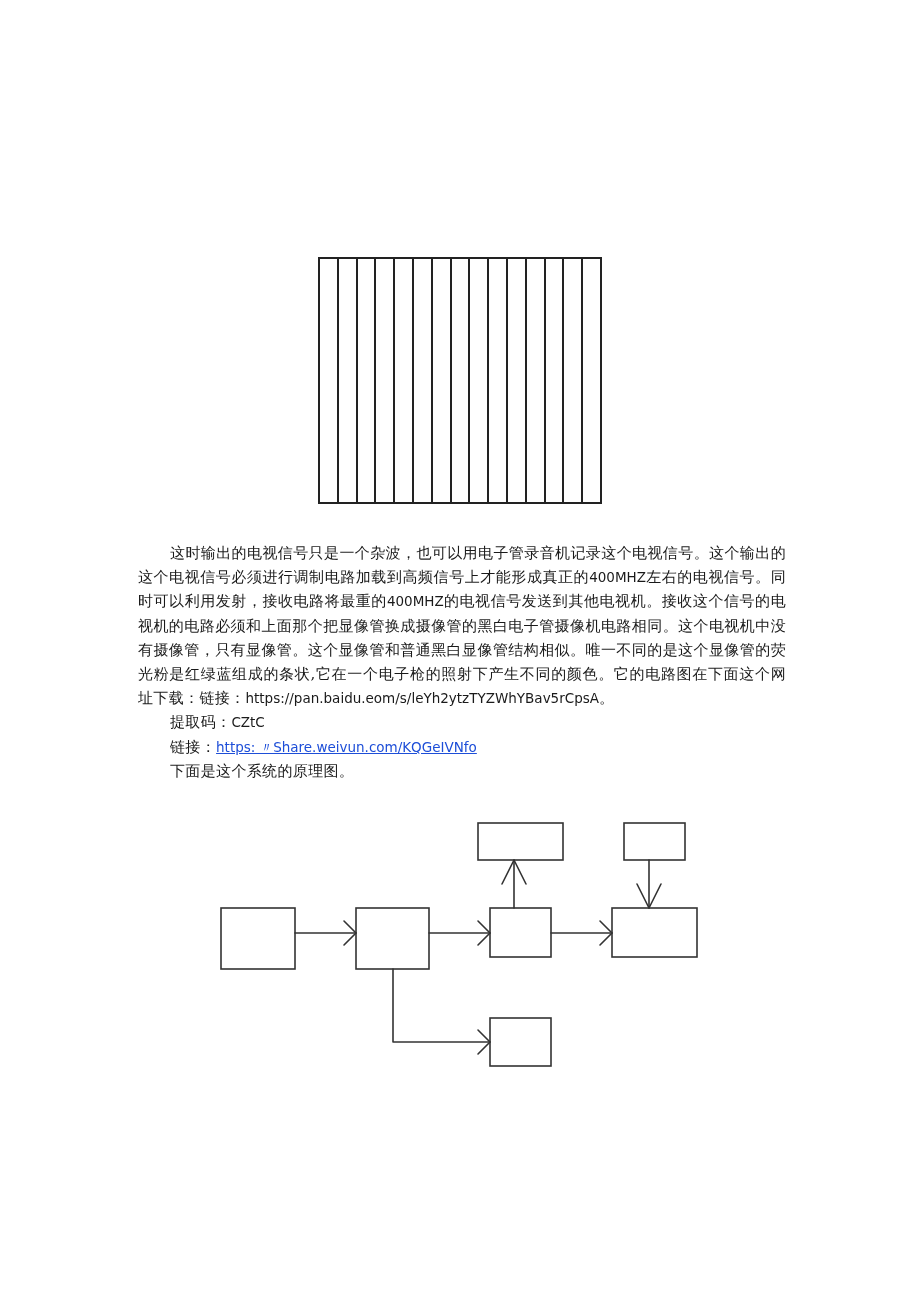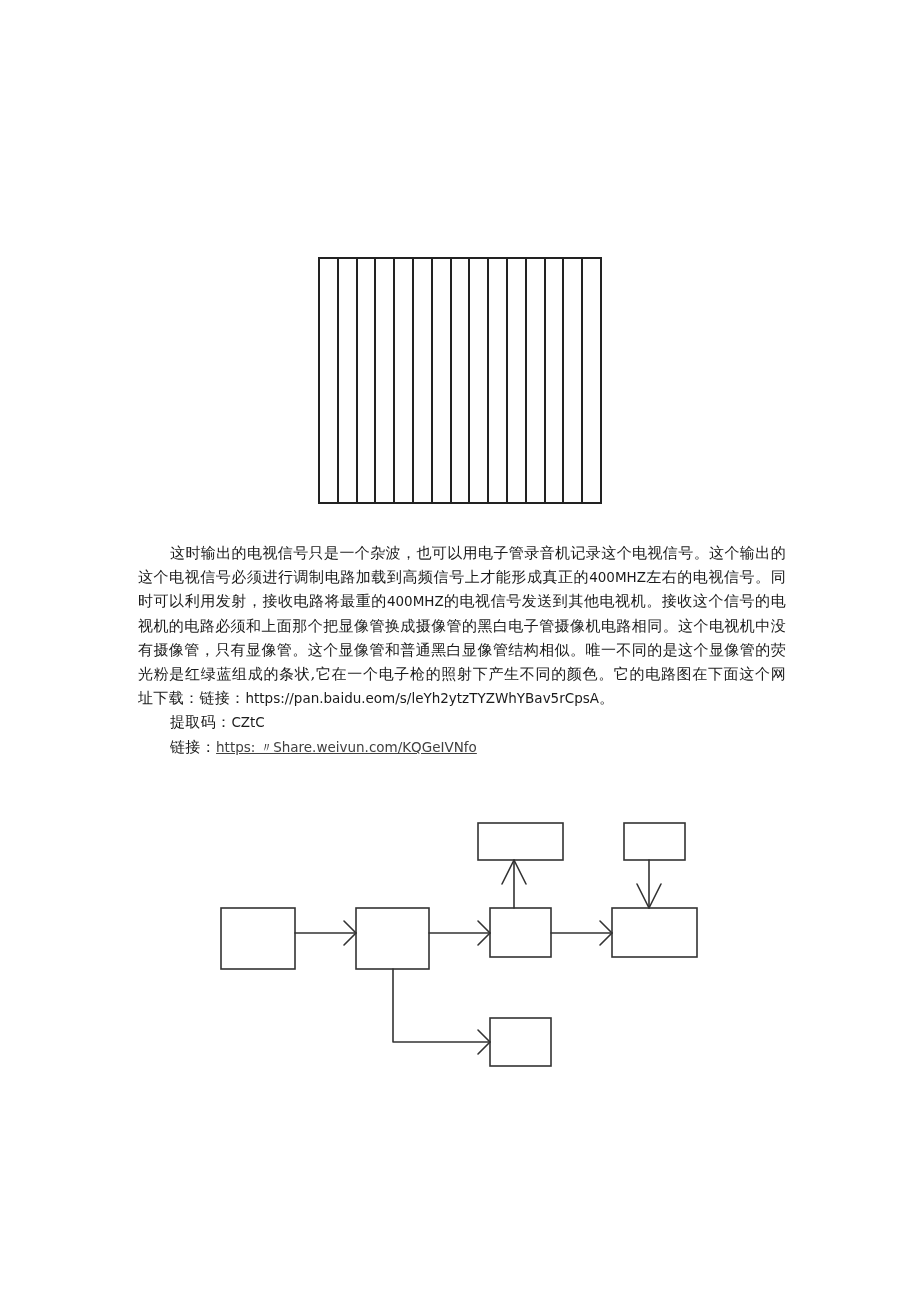--- a/index.html
+++ b/index.html
@@ -60,21 +60,21 @@
     .indent-line {
       padding-left: 32px;
     }
     .latin {
       font-family: "DejaVu Sans", "Liberation Sans", sans-serif;
       font-size: 13.5px;
       letter-spacing: 0;
       text-align: center;
     }
     a.link {
-      color: #404040;
+      color: #1d4ed8;
       text-decoration: underline;
       font-family: "DejaVu Sans", "Liberation Sans", sans-serif;
       font-size: 13.5px;
       letter-spacing: 0;
     }
 
     
     .diagram {
       position: absolute;
       left: 0; top: 0;
@@ -107,20 +107,21 @@
       <div class="stripe"></div>
     </div>
 
   <div class="text-block">
     <p class="para-main"><span>这时输出的电视信号只是一个杂波，也可以用电子管录音机记录这个电视信号。这个输出的这个电视信号必须进行调制电路加载到高频信号上才能形成真正的</span><span class="latin">400MHZ</span><span>左右的电视信号。同时可以利用发射，接收电路将最重的</span><span class="latin">400MHZ</span><span>的电视信号发送到其他电视机。接收这个信号的电视机的电路必须和上面那个把显像管换成摄像管的黑白电子管摄像机电路相同。这个电视机中没有摄像管，只有显像管。这个显像管和普通黑白显像管结构相似。唯一不同的是这个显像管的荧光粉是红绿蓝组成的条状,它在一个电子枪的照射下产生不同的颜色。它的电路图在下面这个网址下载：链接：</span><span class="latin">https://pan.baidu.eom/s/leYh2ytzTYZWhYBav5rCpsA</span><span>。</span></p>
 
     <p class="indent-line"><span>提取码：</span><span class="latin">CZtC</span></p>
 
     <p class="indent-line"><span>链接：</span><a class="link" href="#">https: 〃Share.weivun.com/KQGeIVNfo</a></p>
 
+    <p class="indent-line"><span>下面是这个系统的原理图。</span></p>
   </div>
 
   <div class="diagram">
     <svg width="920" height="1301" viewBox="0 0 920 1301" xmlns="http://www.w3.org/2000/svg">
       <g fill="#ffffff" stroke="#333333" stroke-width="1.6">
         <rect class="box" x="221" y="908" width="74" height="61"></rect>
         <rect class="box" x="356" y="908" width="73" height="61"></rect>
         <rect class="box" x="478" y="823" width="85" height="37"></rect>
         <rect class="box" x="624" y="823" width="61" height="37"></rect>
         <rect class="box" x="490" y="908" width="61" height="49"></rect>

